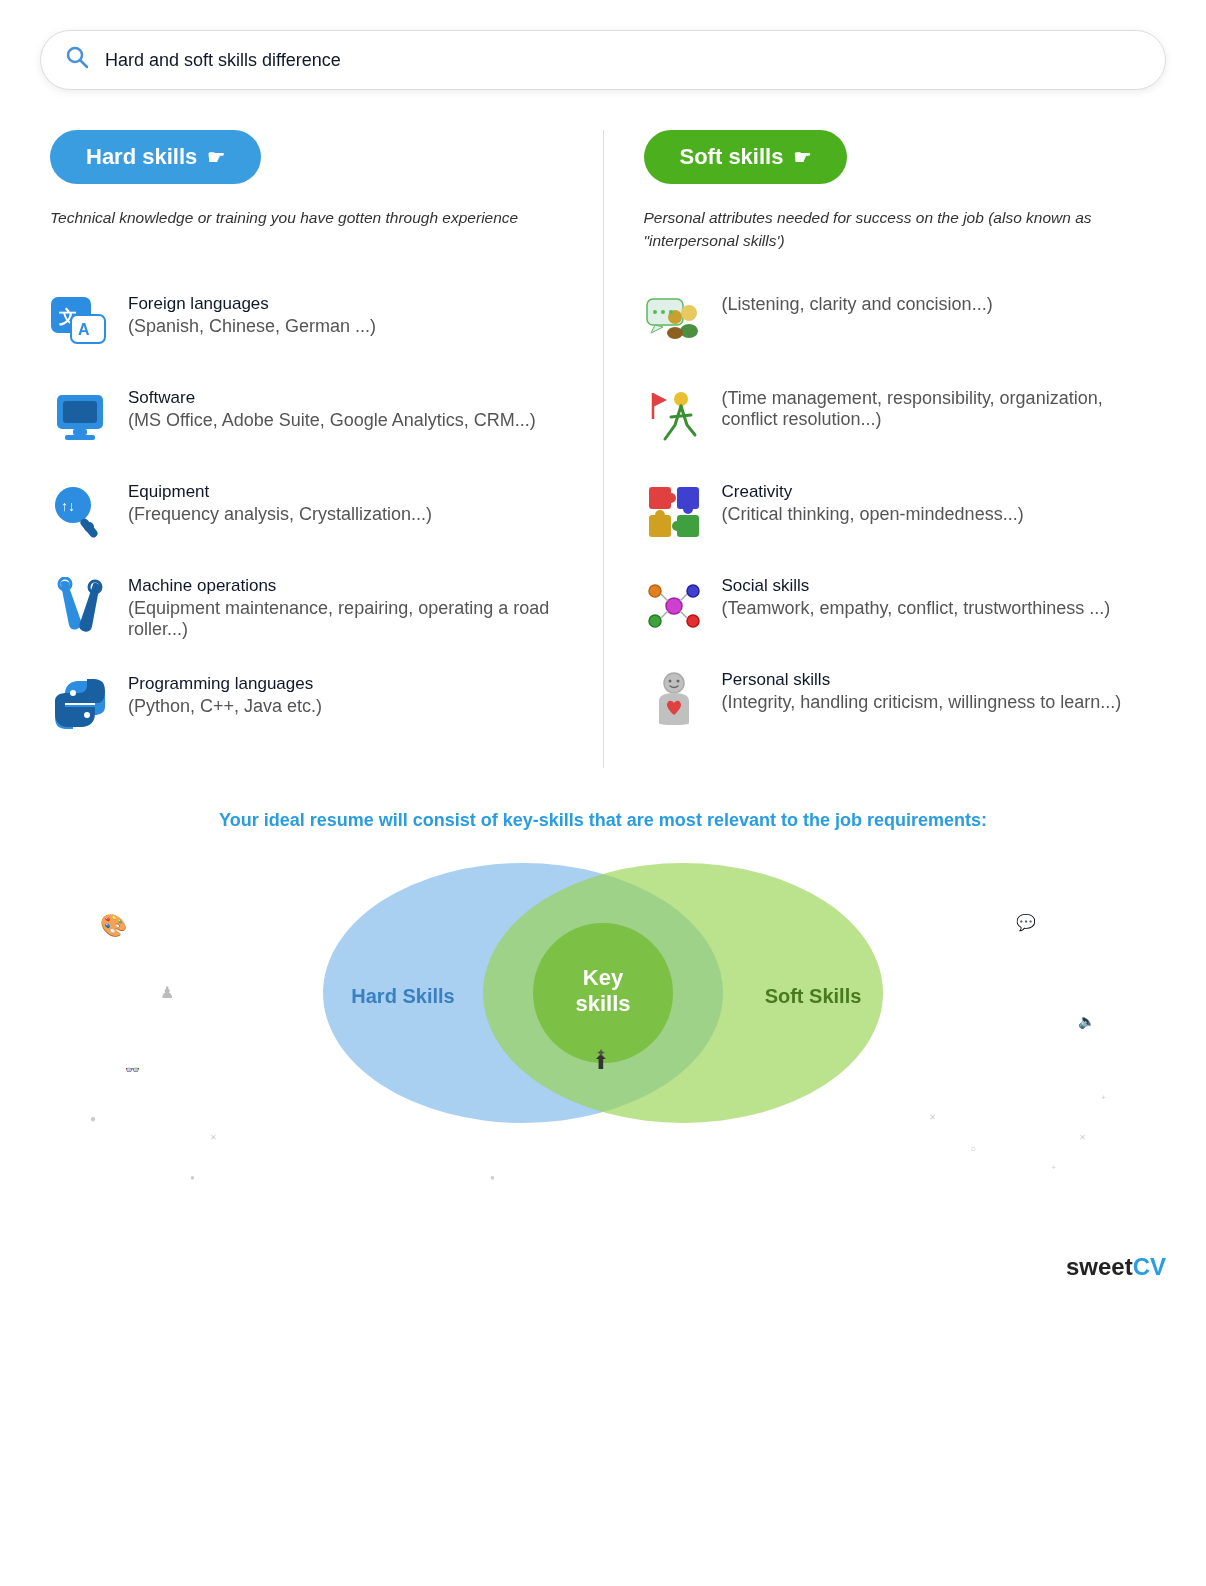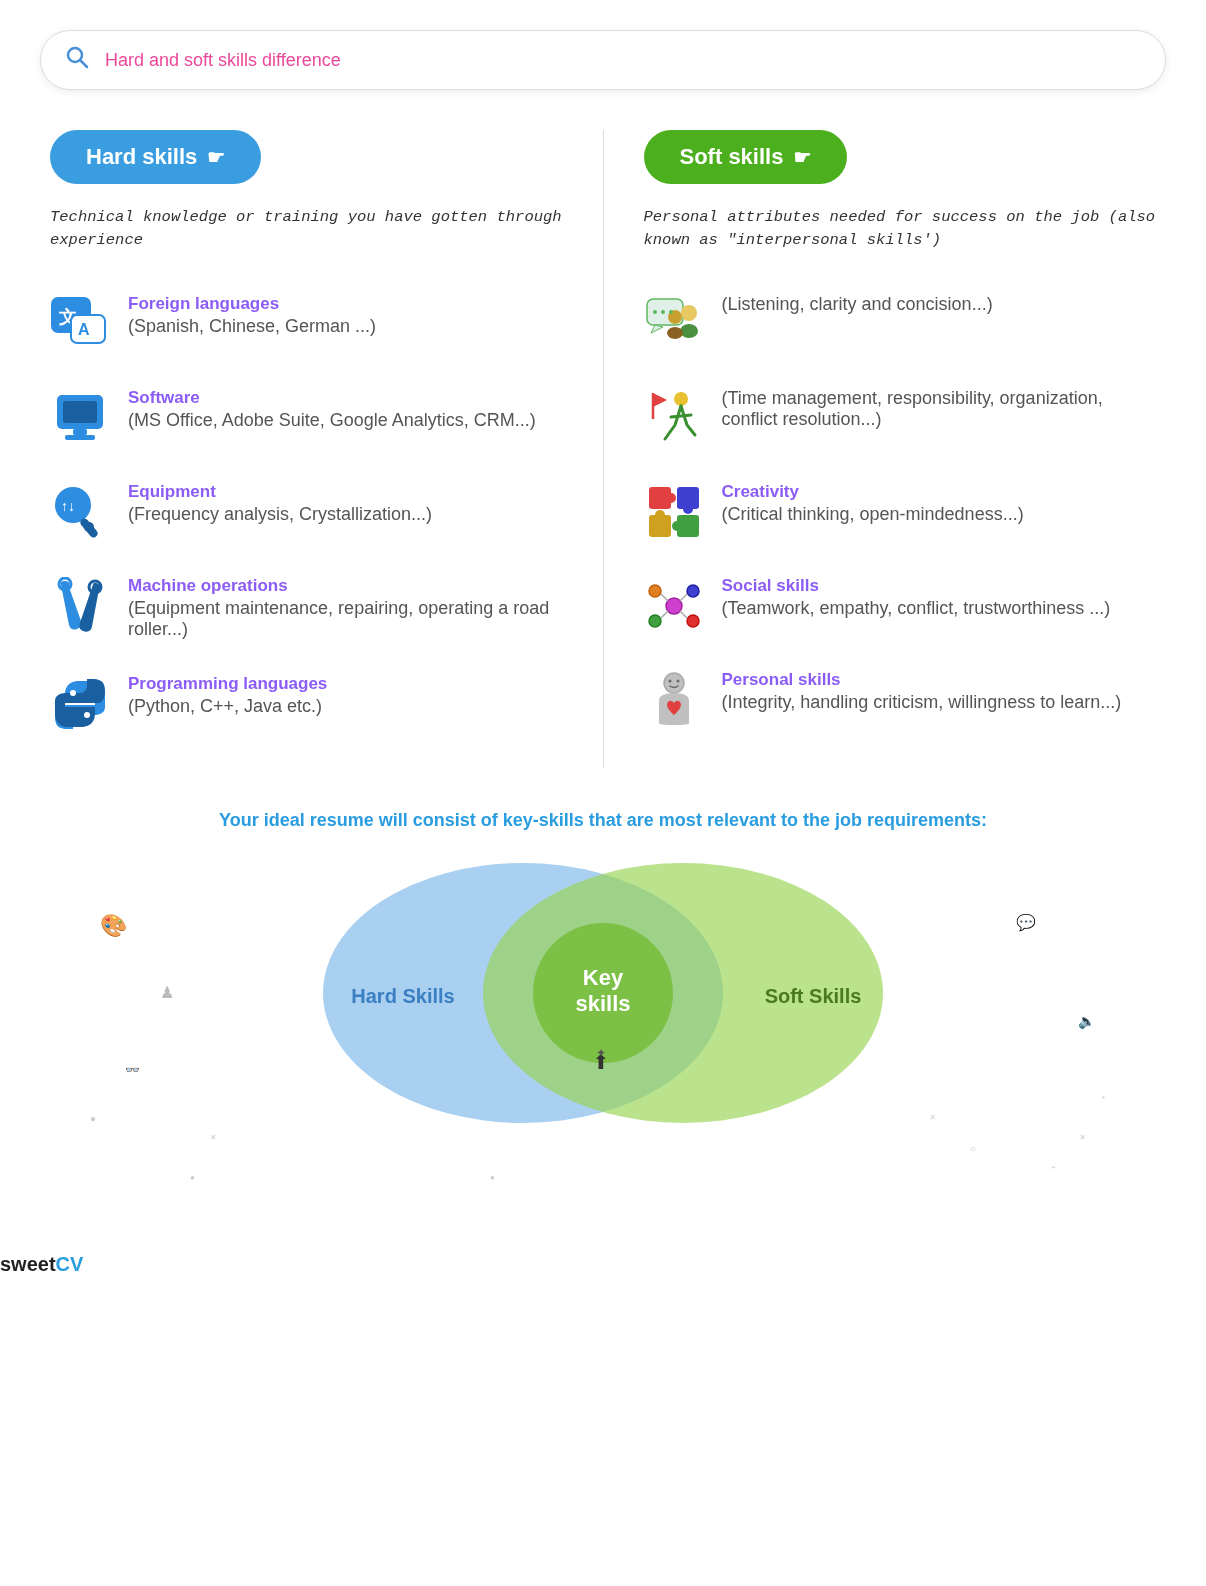--- a/index.html
+++ b/index.html
@@ -23,21 +23,21 @@
       background: #fff;
       box-shadow: 0 2px 8px rgba(0,0,0,0.08);
     }
     .search-icon-wrap {
       color: #4a90d9;
       font-size: 22px;
       margin-right: 16px;
     }
     .search-input-text {
       font-size: 18px;
-      color: #ec4899;
+      color: #0f172a;
       font-weight: 400;
     }
 
     .main-content {
       padding: 20px 50px 30px 50px;
     }
 
     .two-col {
       display: flex;
       gap: 0;
@@ -83,42 +83,41 @@
       font-size: 20px;
     }
 
     .col-description {
       font-style: italic;
       color: #333;
       font-size: 15.5px;
       line-height: 1.5;
       margin-bottom: 28px;
       min-height: 60px;
-      font-family: Liberation Mono, monospace;
     }
 
     .skill-item {
       display: flex;
       align-items: flex-start;
       gap: 18px;
       margin-bottom: 34px;
     }
     .skill-icon {
       width: 60px;
       height: 60px;
       flex-shrink: 0;
       display: flex;
       align-items: center;
       justify-content: center;
     }
     .skill-text-block { flex: 1; }
     .skill-title {
       font-size: 17px;
-      font-weight: 700;
-      color: #8b5cf6;
+      font-weight: 400;
+      color: #0f172a;
       margin-bottom: 2px;
     }
     .skill-subtitle {
       font-size: 18px;
       color: #555;
     }
 
     
     .venn-section {
       margin-top: 40px;
@@ -126,22 +125,23 @@
     }
     .venn-title {
       color: #2a9de0;
       font-size: 18px;
       font-weight: 600;
       text-align: center;
       line-height: 1.4;
     }
 
     .sweetcv-logo {
+      text-align: right;
       padding: 10px 40px 20px 0;
-      font-size: 20px;
+      font-size: 24px;
       font-weight: 700;
       color: #222;
     }
     .sweetcv-logo span.sweet { color: #222; }
     .sweetcv-logo span.cv { color: #2a9de0; }
     .venn-decos {
       position: relative;
       width: 100%;
       height: 380px;
     }

